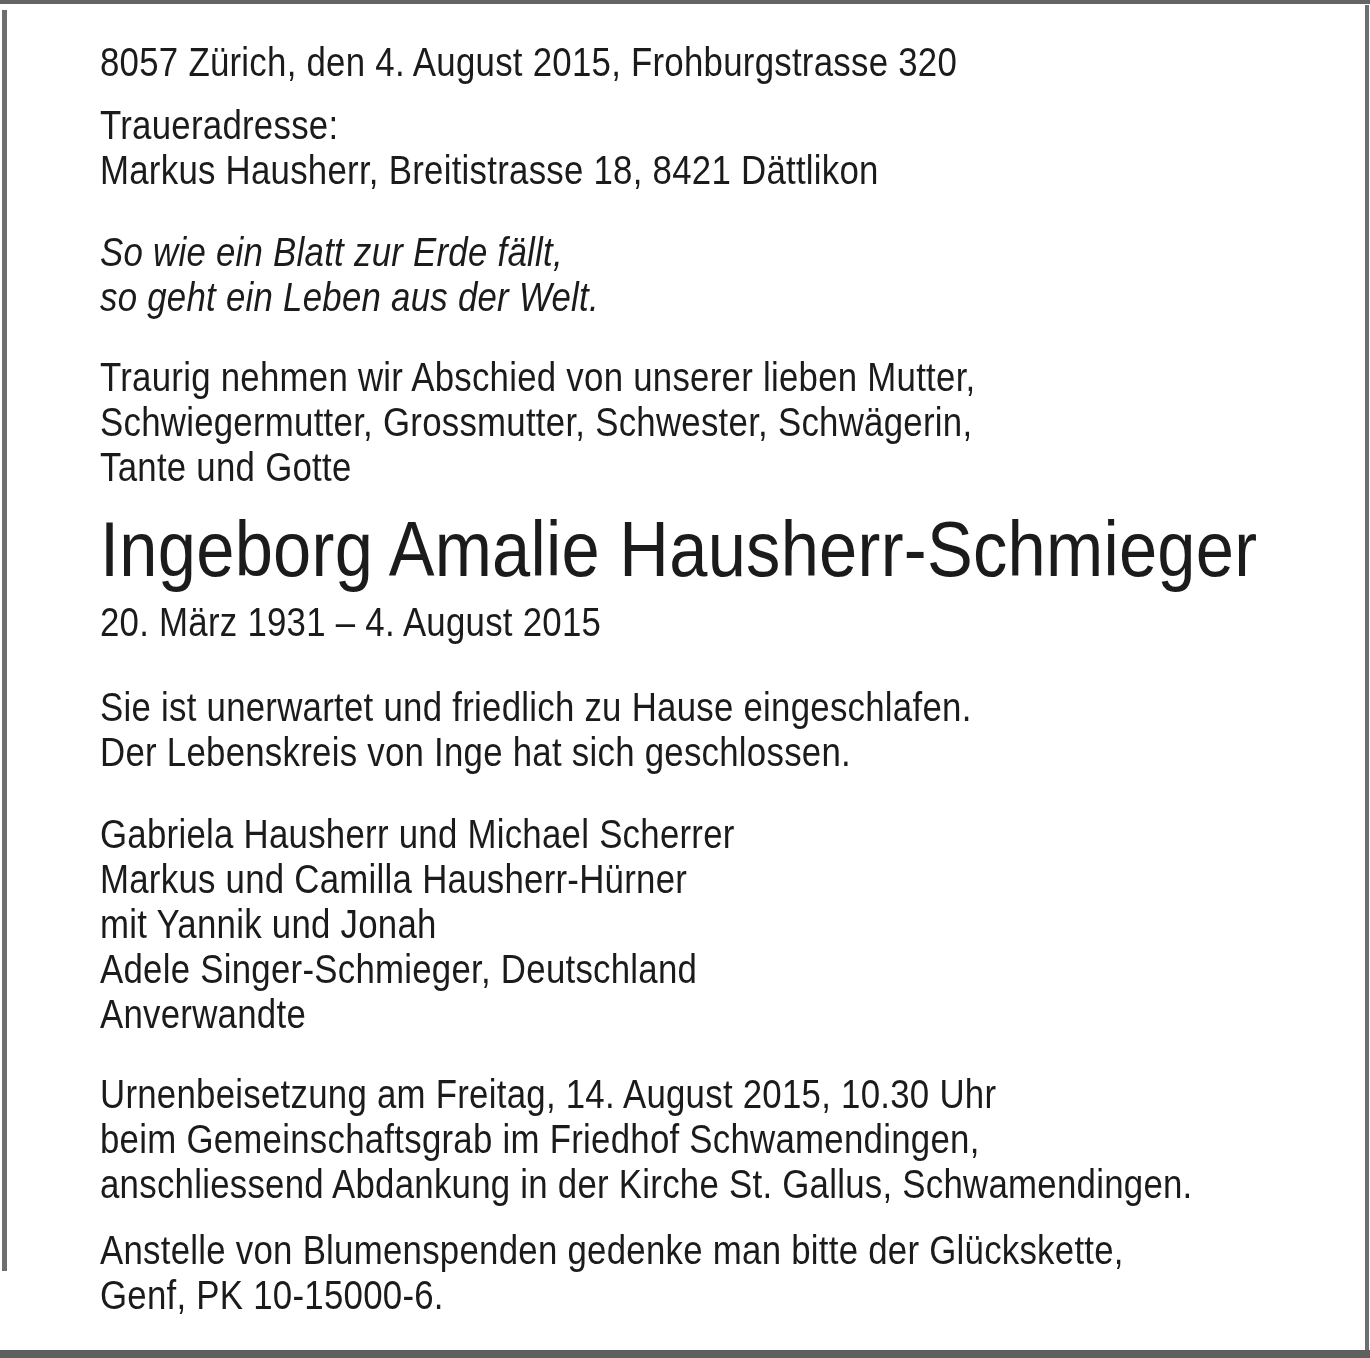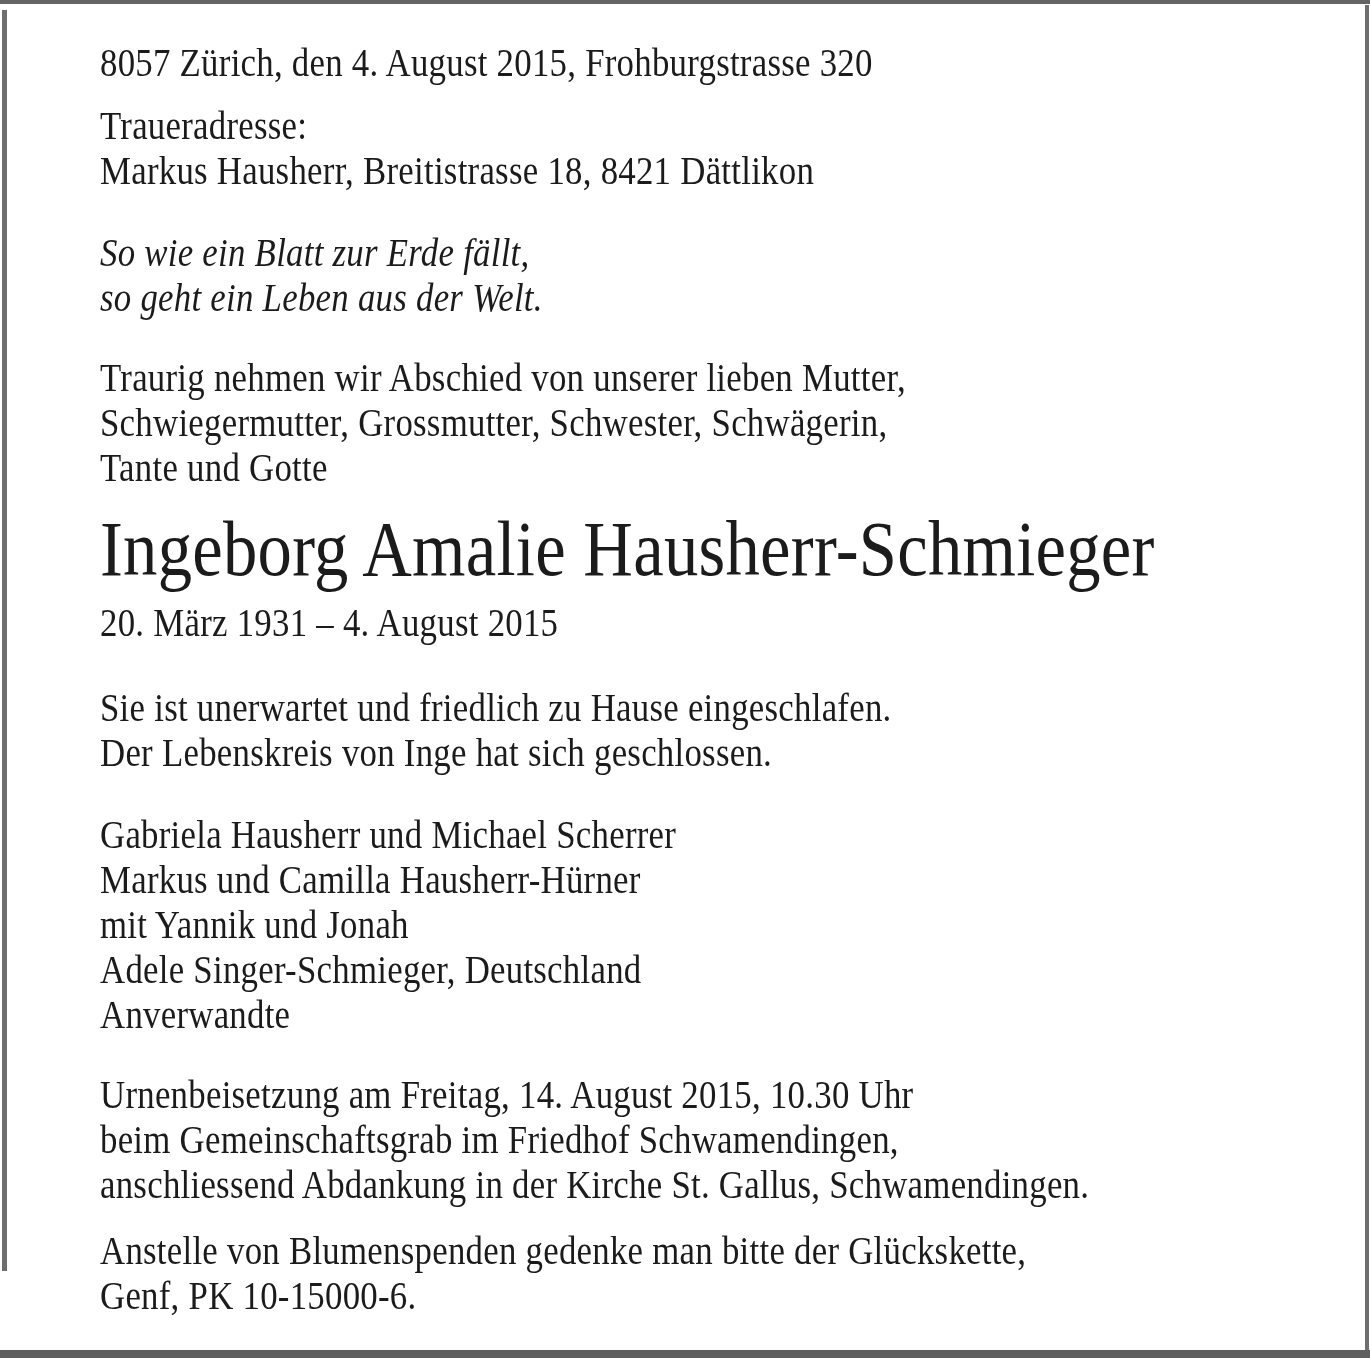--- a/index.html
+++ b/index.html
@@ -6,21 +6,21 @@
     margin: 0;
     padding: 0;
     background: #ffffff;
   }
   .page {
     position: relative;
     width: 1370px;
     height: 1358px;
     background: #ffffff;
     overflow: hidden;
-    font-family: Liberation Serif, serif;
+    font-family: Liberation Sans, sans-serif;
     color: #1b1b1b;
   }
   
   .bar { position: absolute; background: #6e6e6e; }
   .bar-top    { left: 0; top: 0; width: 1370px; height: 4px; background: #646464; }
   .bar-left   { left: 2px; top: 10px; width: 5px; height: 1261px; }
   .bar-right  { right: 1px; top: 5px; width: 4px; height: 1345px; }
   .bar-bottom { left: 0; bottom: 0; width: 1370px; height: 8px; background: #5f5f5f; }
 
   

